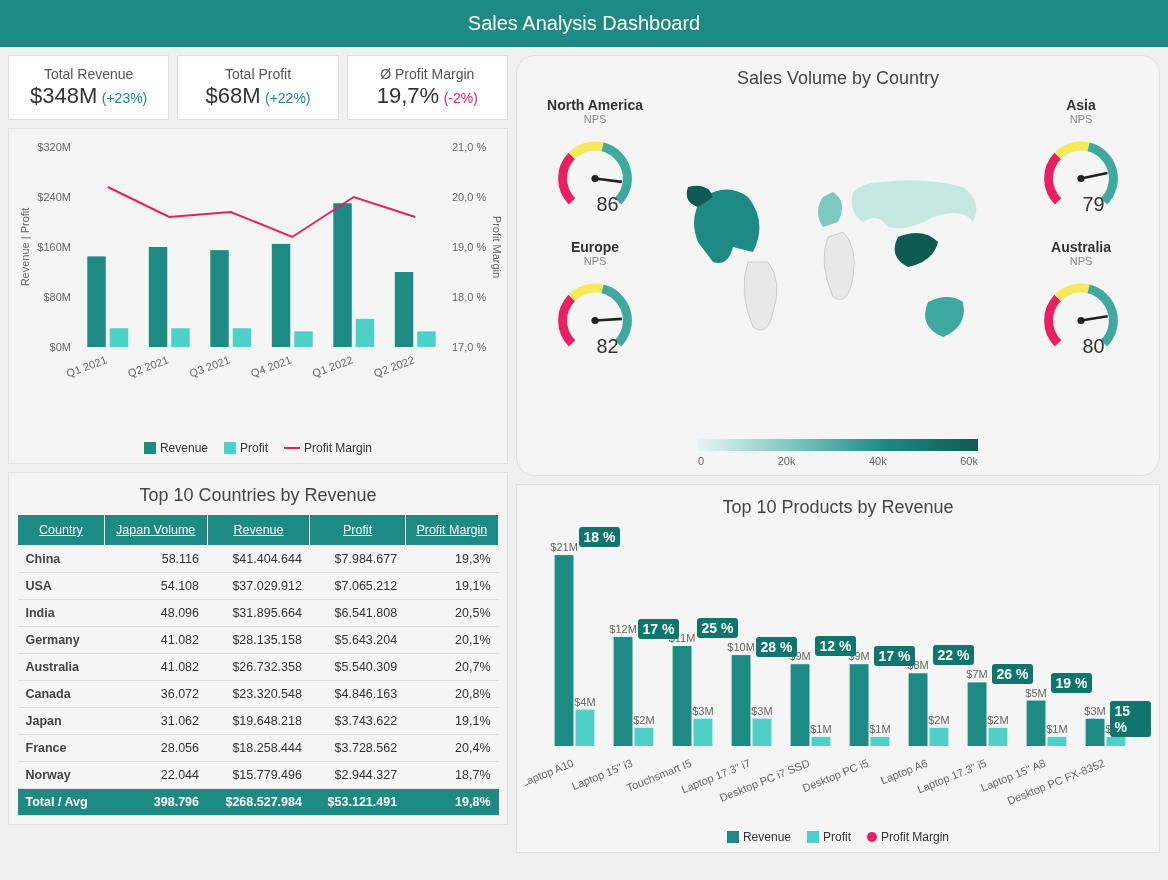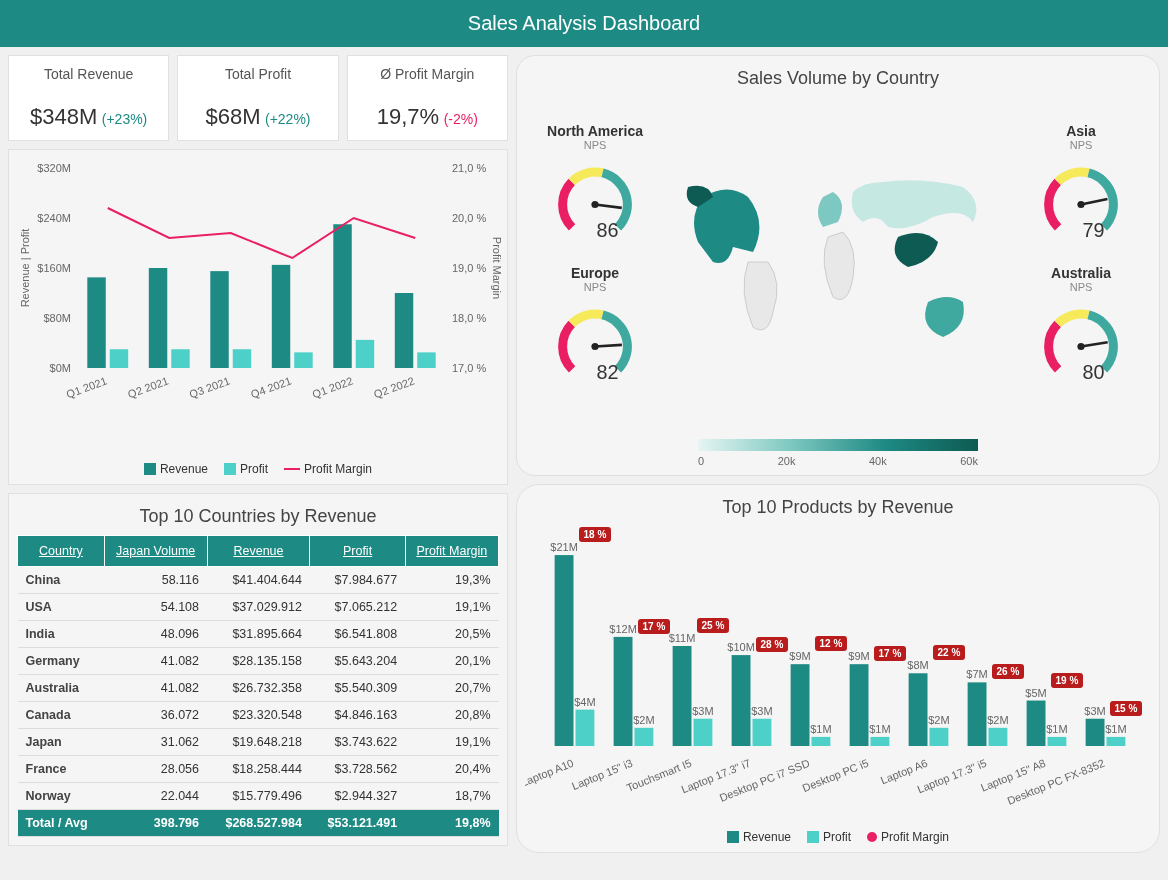--- a/index.html
+++ b/index.html
@@ -31,21 +31,21 @@
   border: 1px solid #e0e0e0;
 }
 .kpi-row { display: flex; gap: 8px; }
 .kpi {
   flex: 1;
   background: #fff;
   border: 1px solid #e0e0e0;
   text-align: center;
   padding: 10px 8px;
 }
-.kpi-label { color: #555; font-size: 14px; margin-bottom: 22px; }
+.kpi-label { color: #555; font-size: 14px; margin-bottom: 1px; }
 .kpi-value { font-size: 22px; color: #333; }
 .kpi-change { font-size: 14px; }
 .pos { color: #1e8a84; }
 .neg { color: #e91e63; }
 .chart-card { background: #f5f5f5; border: 1px solid #e0e0e0; padding: 8px; }
 .chart-title { text-align: center; font-size: 18px; color: #444; margin: 4px 0 8px; font-weight: 400; }
 .left-col { display: flex; flex-direction: column; gap: 8px; }
 .trend-wrap { height: 300px; position: relative; }
 .table-card { padding: 8px; }
 table { width: 100%; border-collapse: collapse; font-size: 12.5px; }
@@ -57,41 +57,41 @@
 td:first-child { text-align: left; font-weight: 600; color: #444; }
 .total-row td { background: #1e8a84; color: #fff; font-weight: 600; }
 .map-card { padding: 8px; border-radius: 19px; }
 .map-grid {
   display: grid;
   grid-template-columns: 140px 1fr 140px;
   grid-template-rows: 1fr 1fr auto;
   gap: 4px;
   height: 370px;
 }
-.gauge-block { text-align: center; margin-top: 26px; }
+.gauge-block { text-align: center; }
 .gauge-label { font-size: 14px; font-weight: 600; color: #333; }
 .gauge-sub { font-size: 11px; color: #888; margin-bottom: 4px; }
 .gauge { width: 90px; height: 90px; margin: 0 auto; }
 .world-map { grid-row: 1 / 3; grid-column: 2; display: flex; align-items: center; justify-content: center; }
 .legend-gradient { grid-row: 3; grid-column: 1 / 4; text-align: center; padding-top: 8px; }
 .grad-bar {
   width: 280px; height: 12px; margin: 0 auto 4px;
   background: linear-gradient(to right, #e6f5f3, #7dc8c0, #1e8a84, #0d5b52);
 }
 .grad-labels { width: 280px; margin: 0 auto; display: flex; justify-content: space-between; font-size: 11px; color: #666; }
-.products-card { padding: 8px; border-radius: 23px; }
+.products-card { padding: 8px; }
 .products-chart { height: 300px; position: relative; }
 .legend { display: flex; justify-content: center; gap: 16px; font-size: 12px; margin-top: 4px; }
 .legend-item { display: flex; align-items: center; gap: 4px; }
 .swatch { width: 12px; height: 12px; }
 .swatch-line { width: 16px; height: 2px; background: #e91e63; }
 .swatch-dot { width: 10px; height: 10px; border-radius: 50%; }
 .ann {
-  position: absolute; background: #b91c1c; color: #fff;
-  font-size: 10px; padding: 2px 5px; border-radius: 3px;
+  position: absolute; background: #0f766e; color: #fff;
+  font-size: 14px; padding: 2px 5px; border-radius: 3px;
   font-weight: 600;
 }
 .axis-text { font-size: 11px; fill: #666; }
 .bar-rev { fill: #1e8a84; }
 .bar-pro { fill: #4dd0c8; }
 </style>
 </head>
 <body>
 
 <div class="header">Sales Analysis Dashboard</div>

